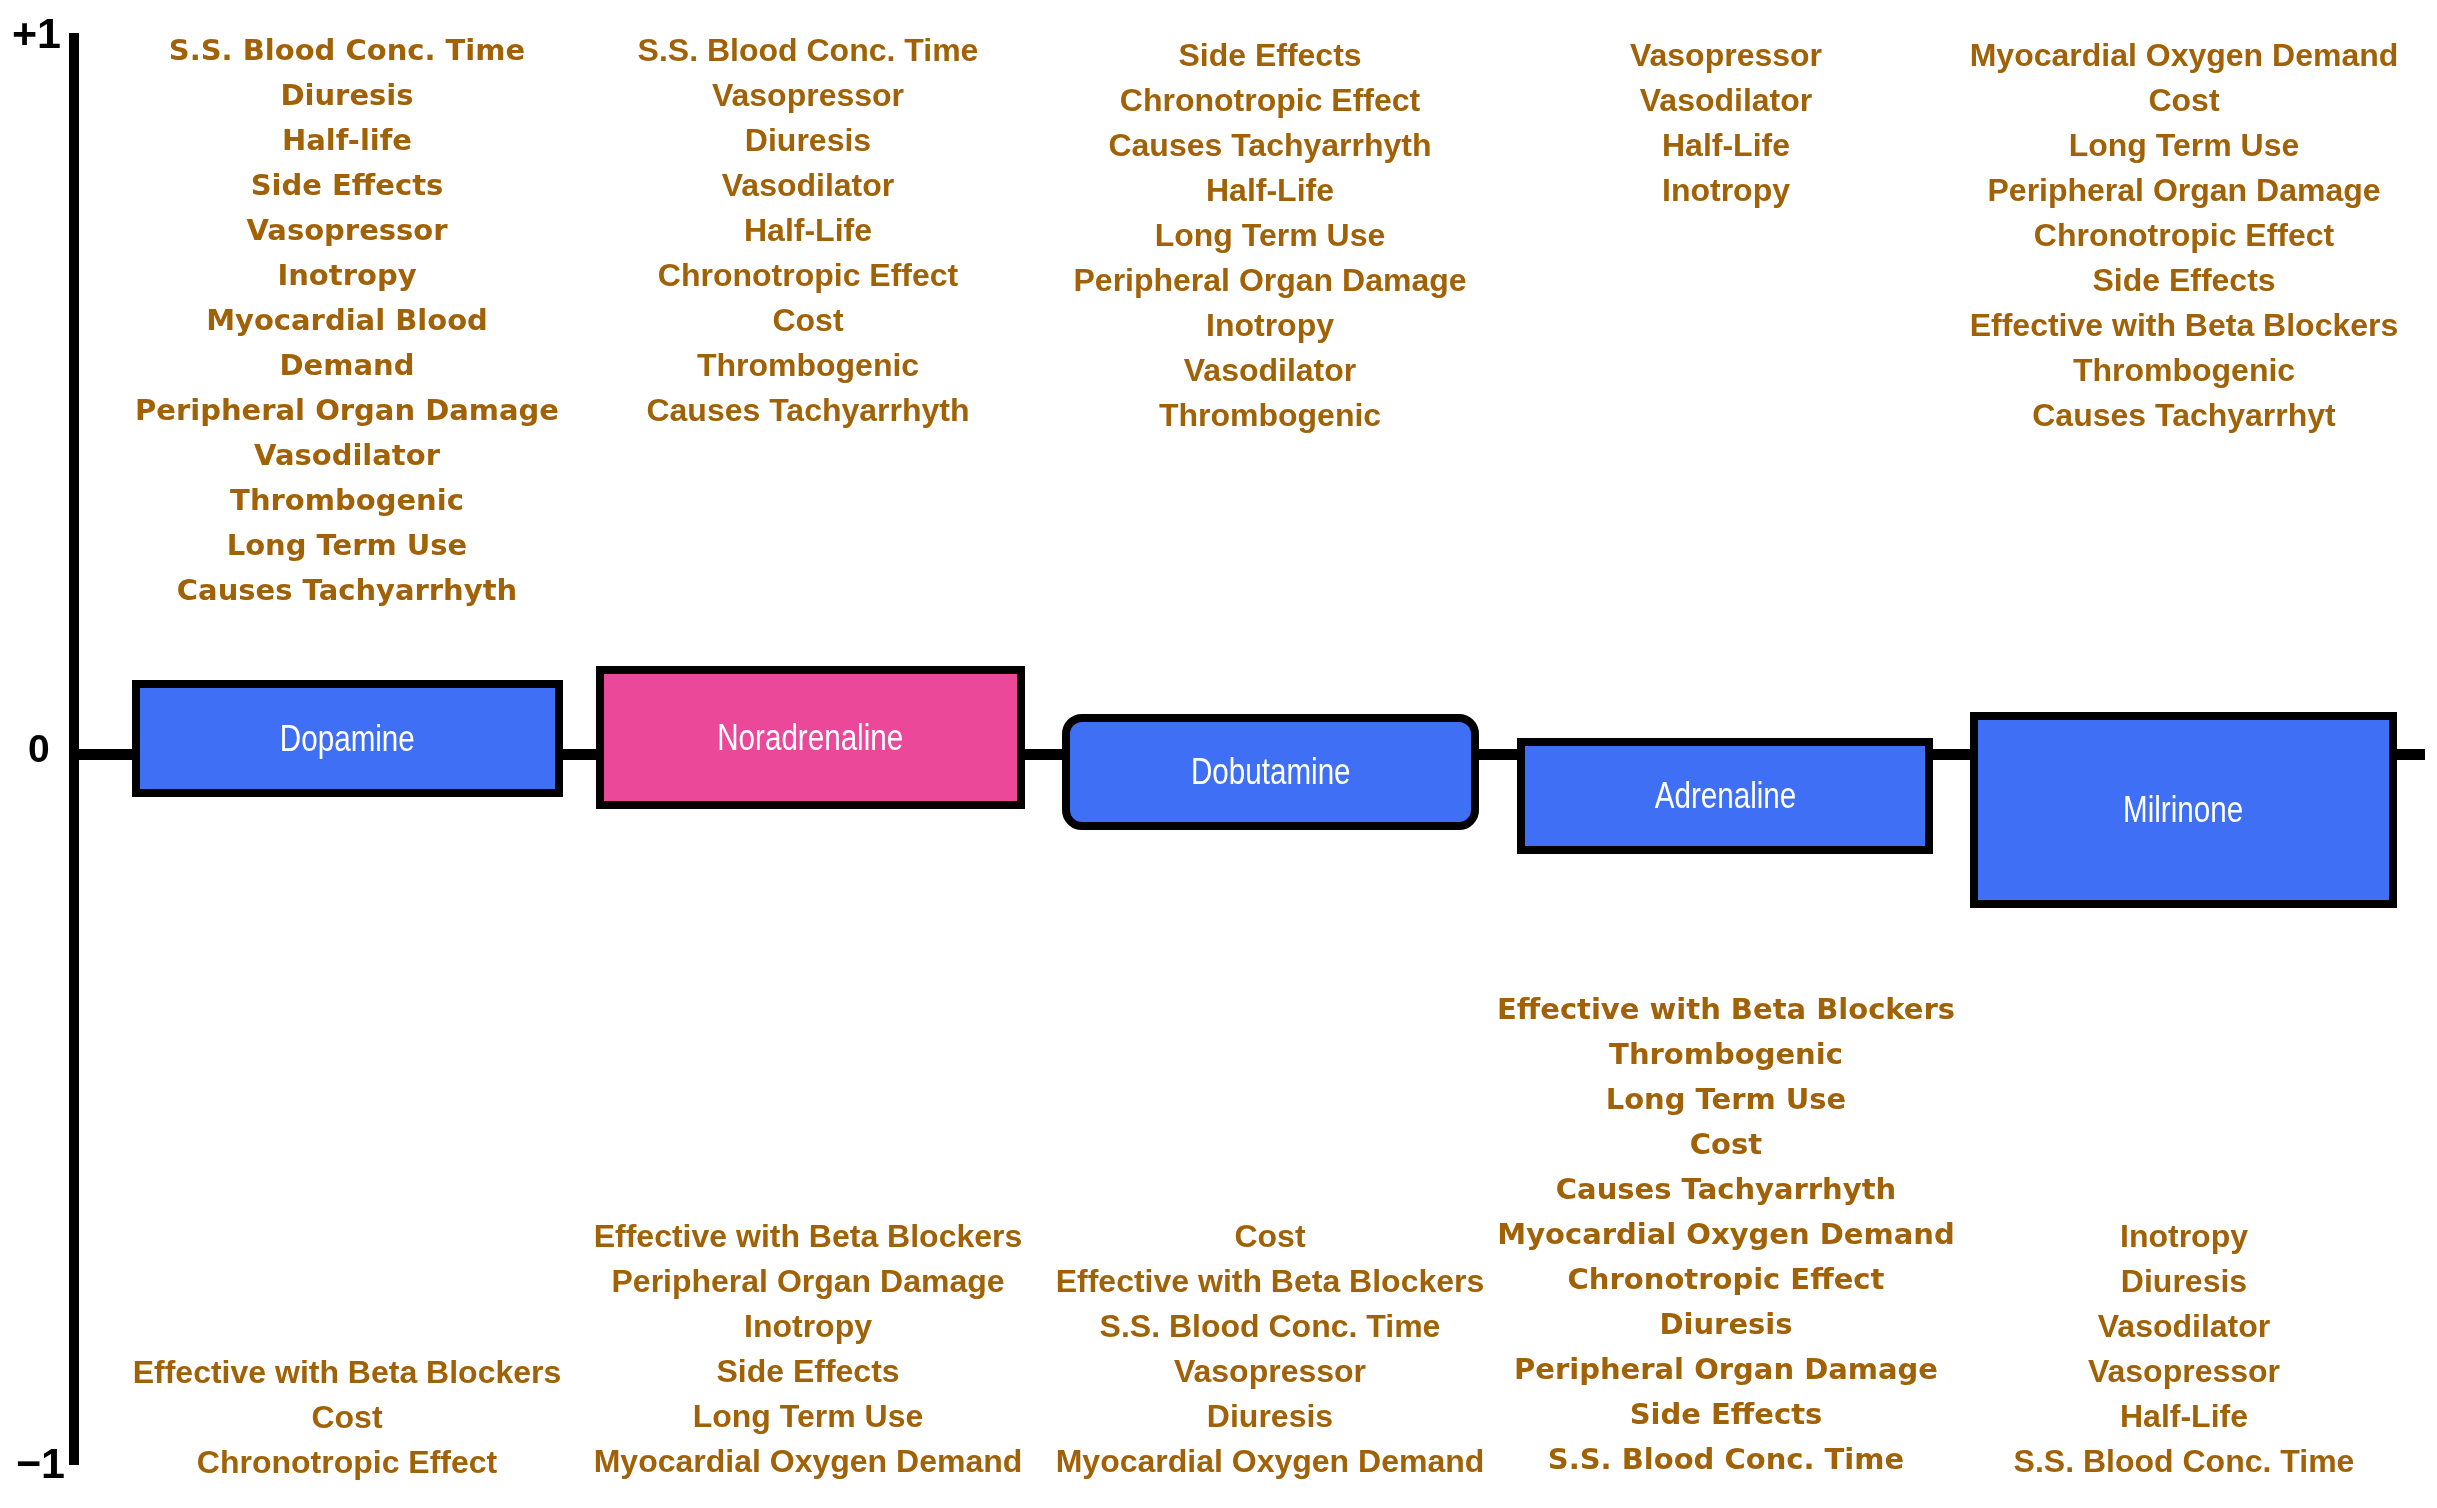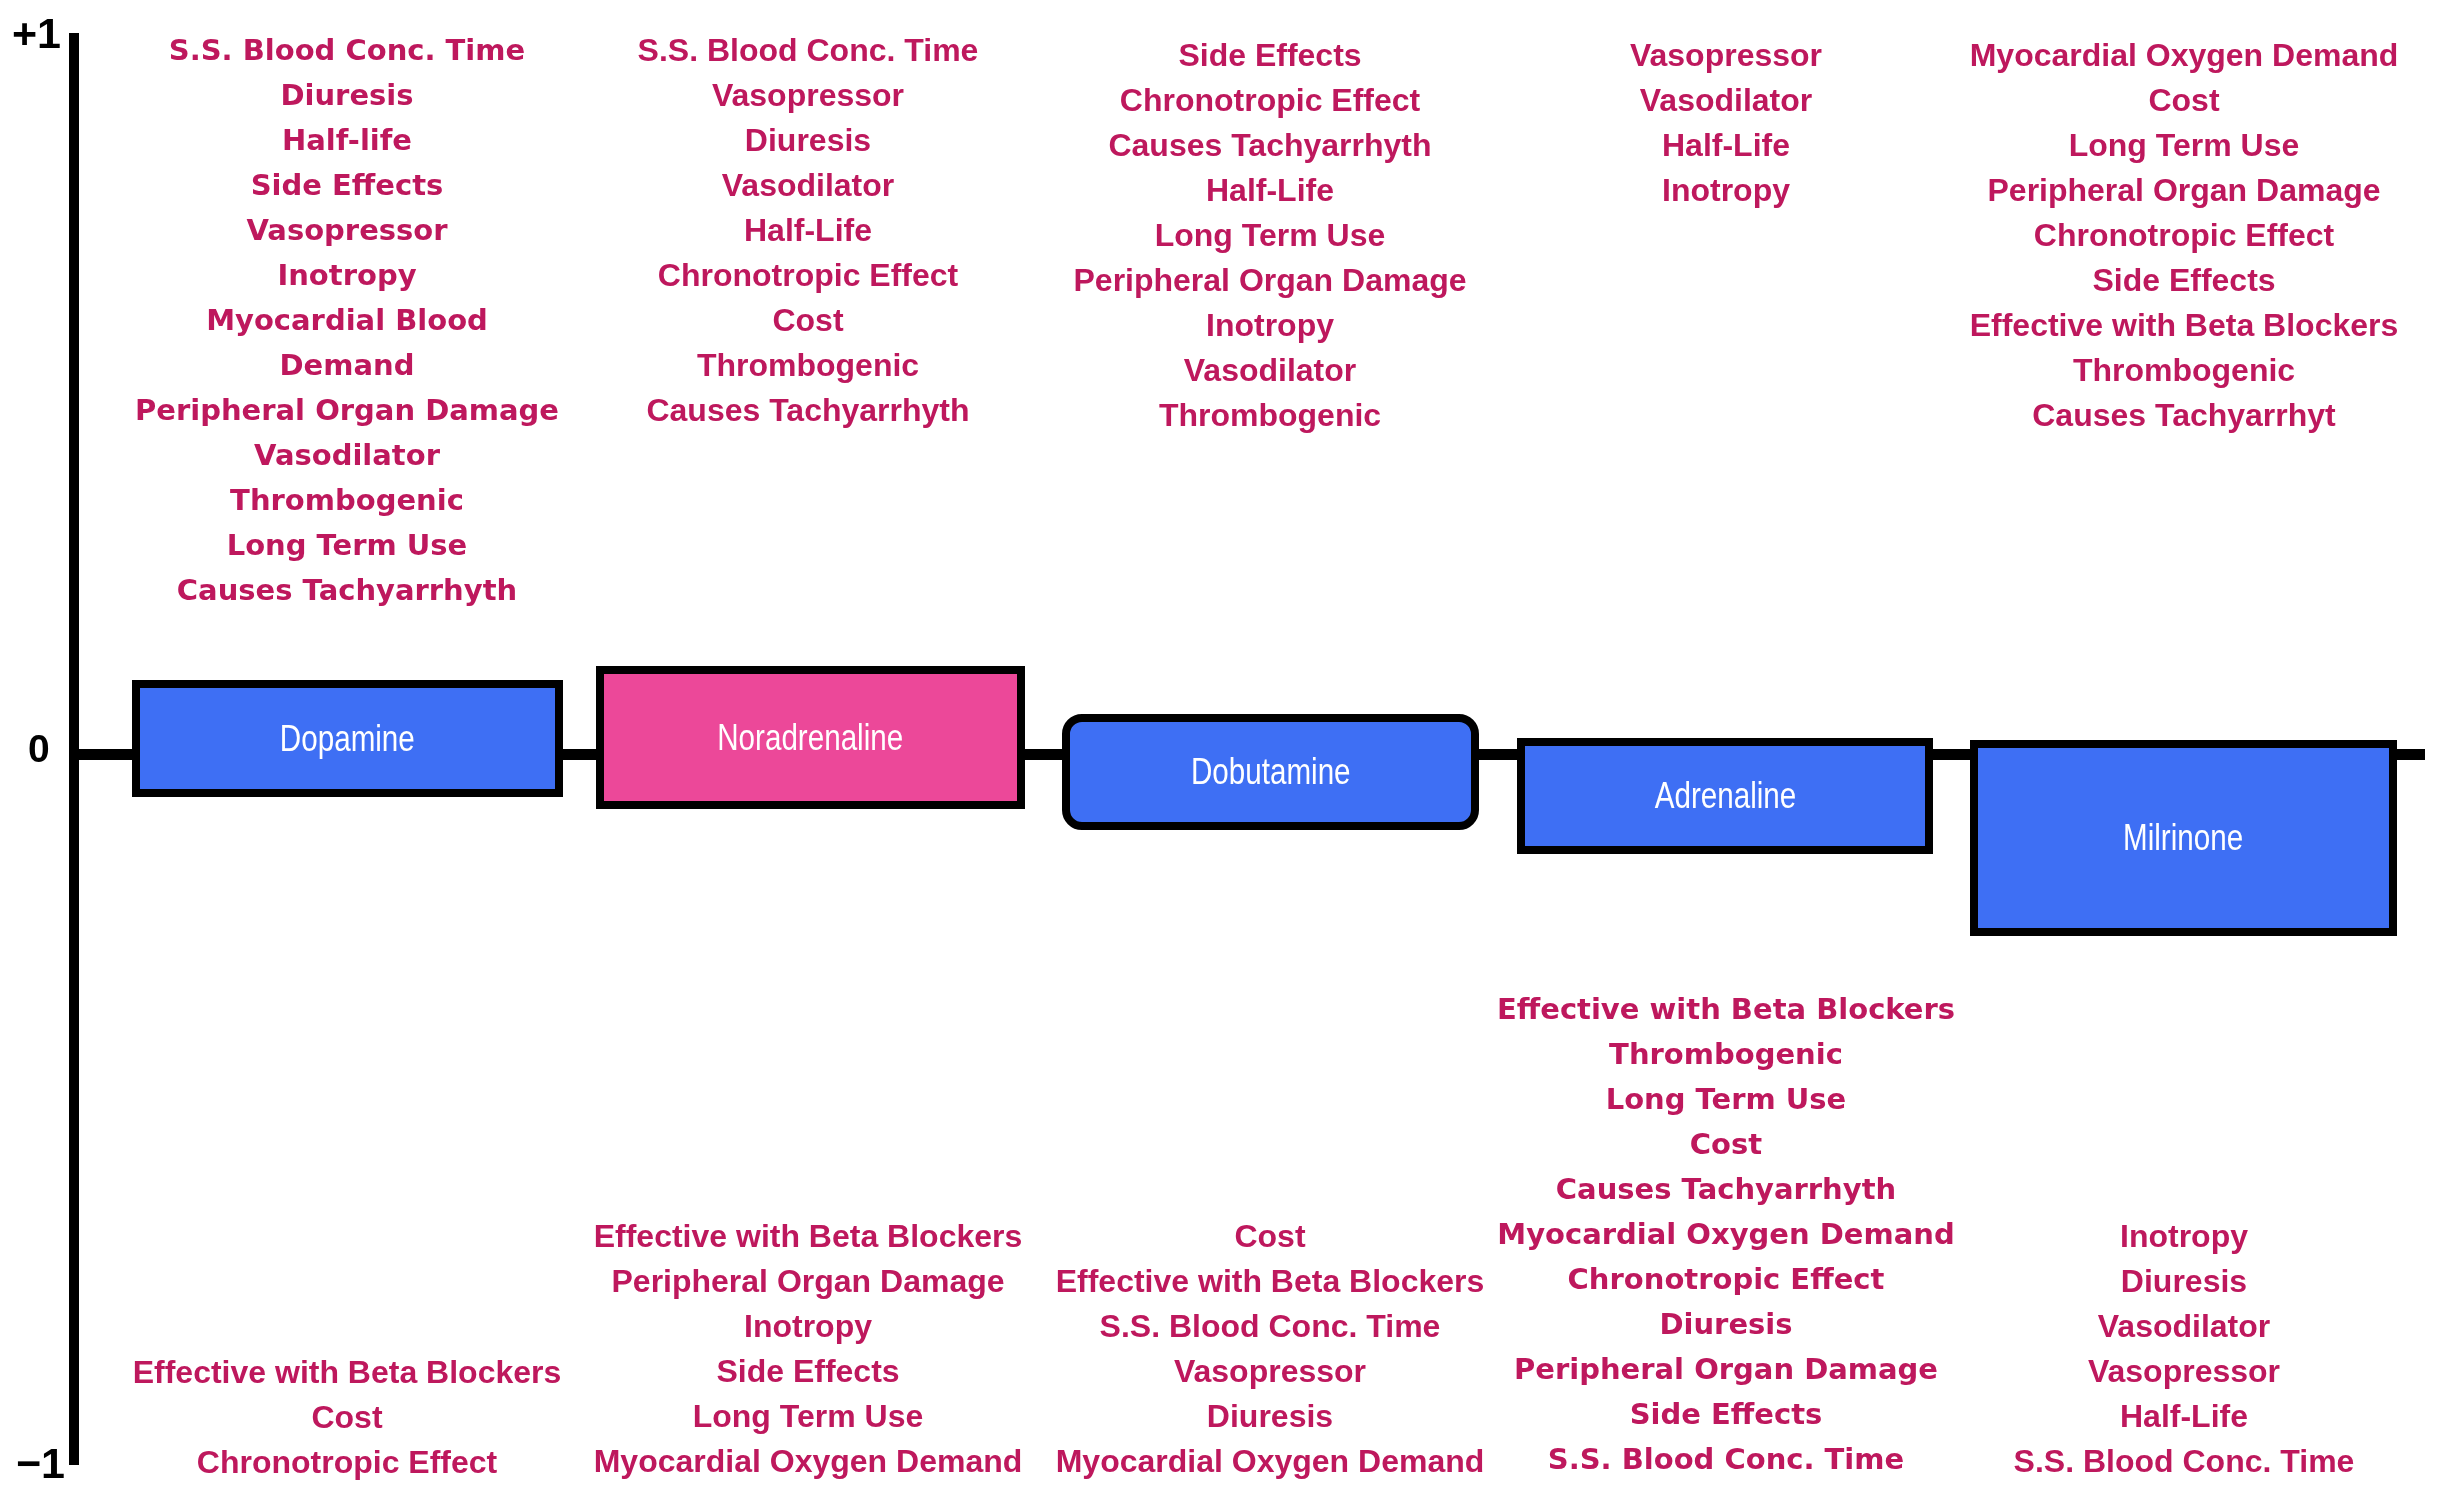--- a/index.html
+++ b/index.html
@@ -17,21 +17,21 @@
   .axis-label{
     position:absolute;color:#000;font-weight:bold;
     font-family:"Liberation Sans",sans-serif;
     line-height:45px;white-space:nowrap;
   }
   .axis-label.plus{left:12px;top:11.3px;font-size:43px;}
   .axis-label.zero{left:28px;top:726px;font-size:39px;}
   .axis-label.minus{left:16px;top:1441px;font-size:43px;}
   
   .list{
-    position:absolute;width:480px;text-align:center;color:#be185d;
+    position:absolute;width:480px;text-align:center;color:#a16207;
     font-weight:bold;font-size:32px;line-height:45px;
     font-family:"Liberation Sans",sans-serif;
   }
   .list.wide{font-family:"DejaVu Sans",sans-serif;font-size:29px;}
   .list .line{white-space:nowrap;}
   .c1{left:107px;}  .c2{left:568px;}  .c3{left:1030px;}  .c4{left:1486px;}  .c5{left:1944px;}
   .above.c1{top:28px;}   .above.c2{top:28px;}   .above.c3{top:33px;}
   .above.c4{top:33px;}   .above.c5{top:33px;}
   .below.c1{top:1350px;} .below.c2{top:1214px;} .below.c3{top:1214px;}
   .below.c4{top:987px;} .below.c5{top:1214px;}
@@ -43,21 +43,21 @@
   }
   .drugname{
     color:#ffffff;font-size:37px;font-weight:400;
     font-family:"Liberation Sans",sans-serif;
     transform:scaleX(0.8);white-space:nowrap;
   }
   .b1{left:132px;top:680px;width:431px;height:117px;}
   .b2{left:596px;top:666px;width:429px;height:143px;}
   .b3{left:1062px;top:714px;width:417px;height:116px;border-radius:20px;}
   .b4{left:1517px;top:738px;width:416px;height:116px;}
-  .b5{left:1970px;top:712px;width:427px;height:196px;margin-top:28px;}
+  .b5{left:1970px;top:712px;width:427px;height:196px;}
 </style>
 </head>
 <body>
 
 <div id="canvas">
 
   <div class="v-axis"></div>
   <div class="h-axis"></div>
 
   <div class="axis-label plus">+1</div>

